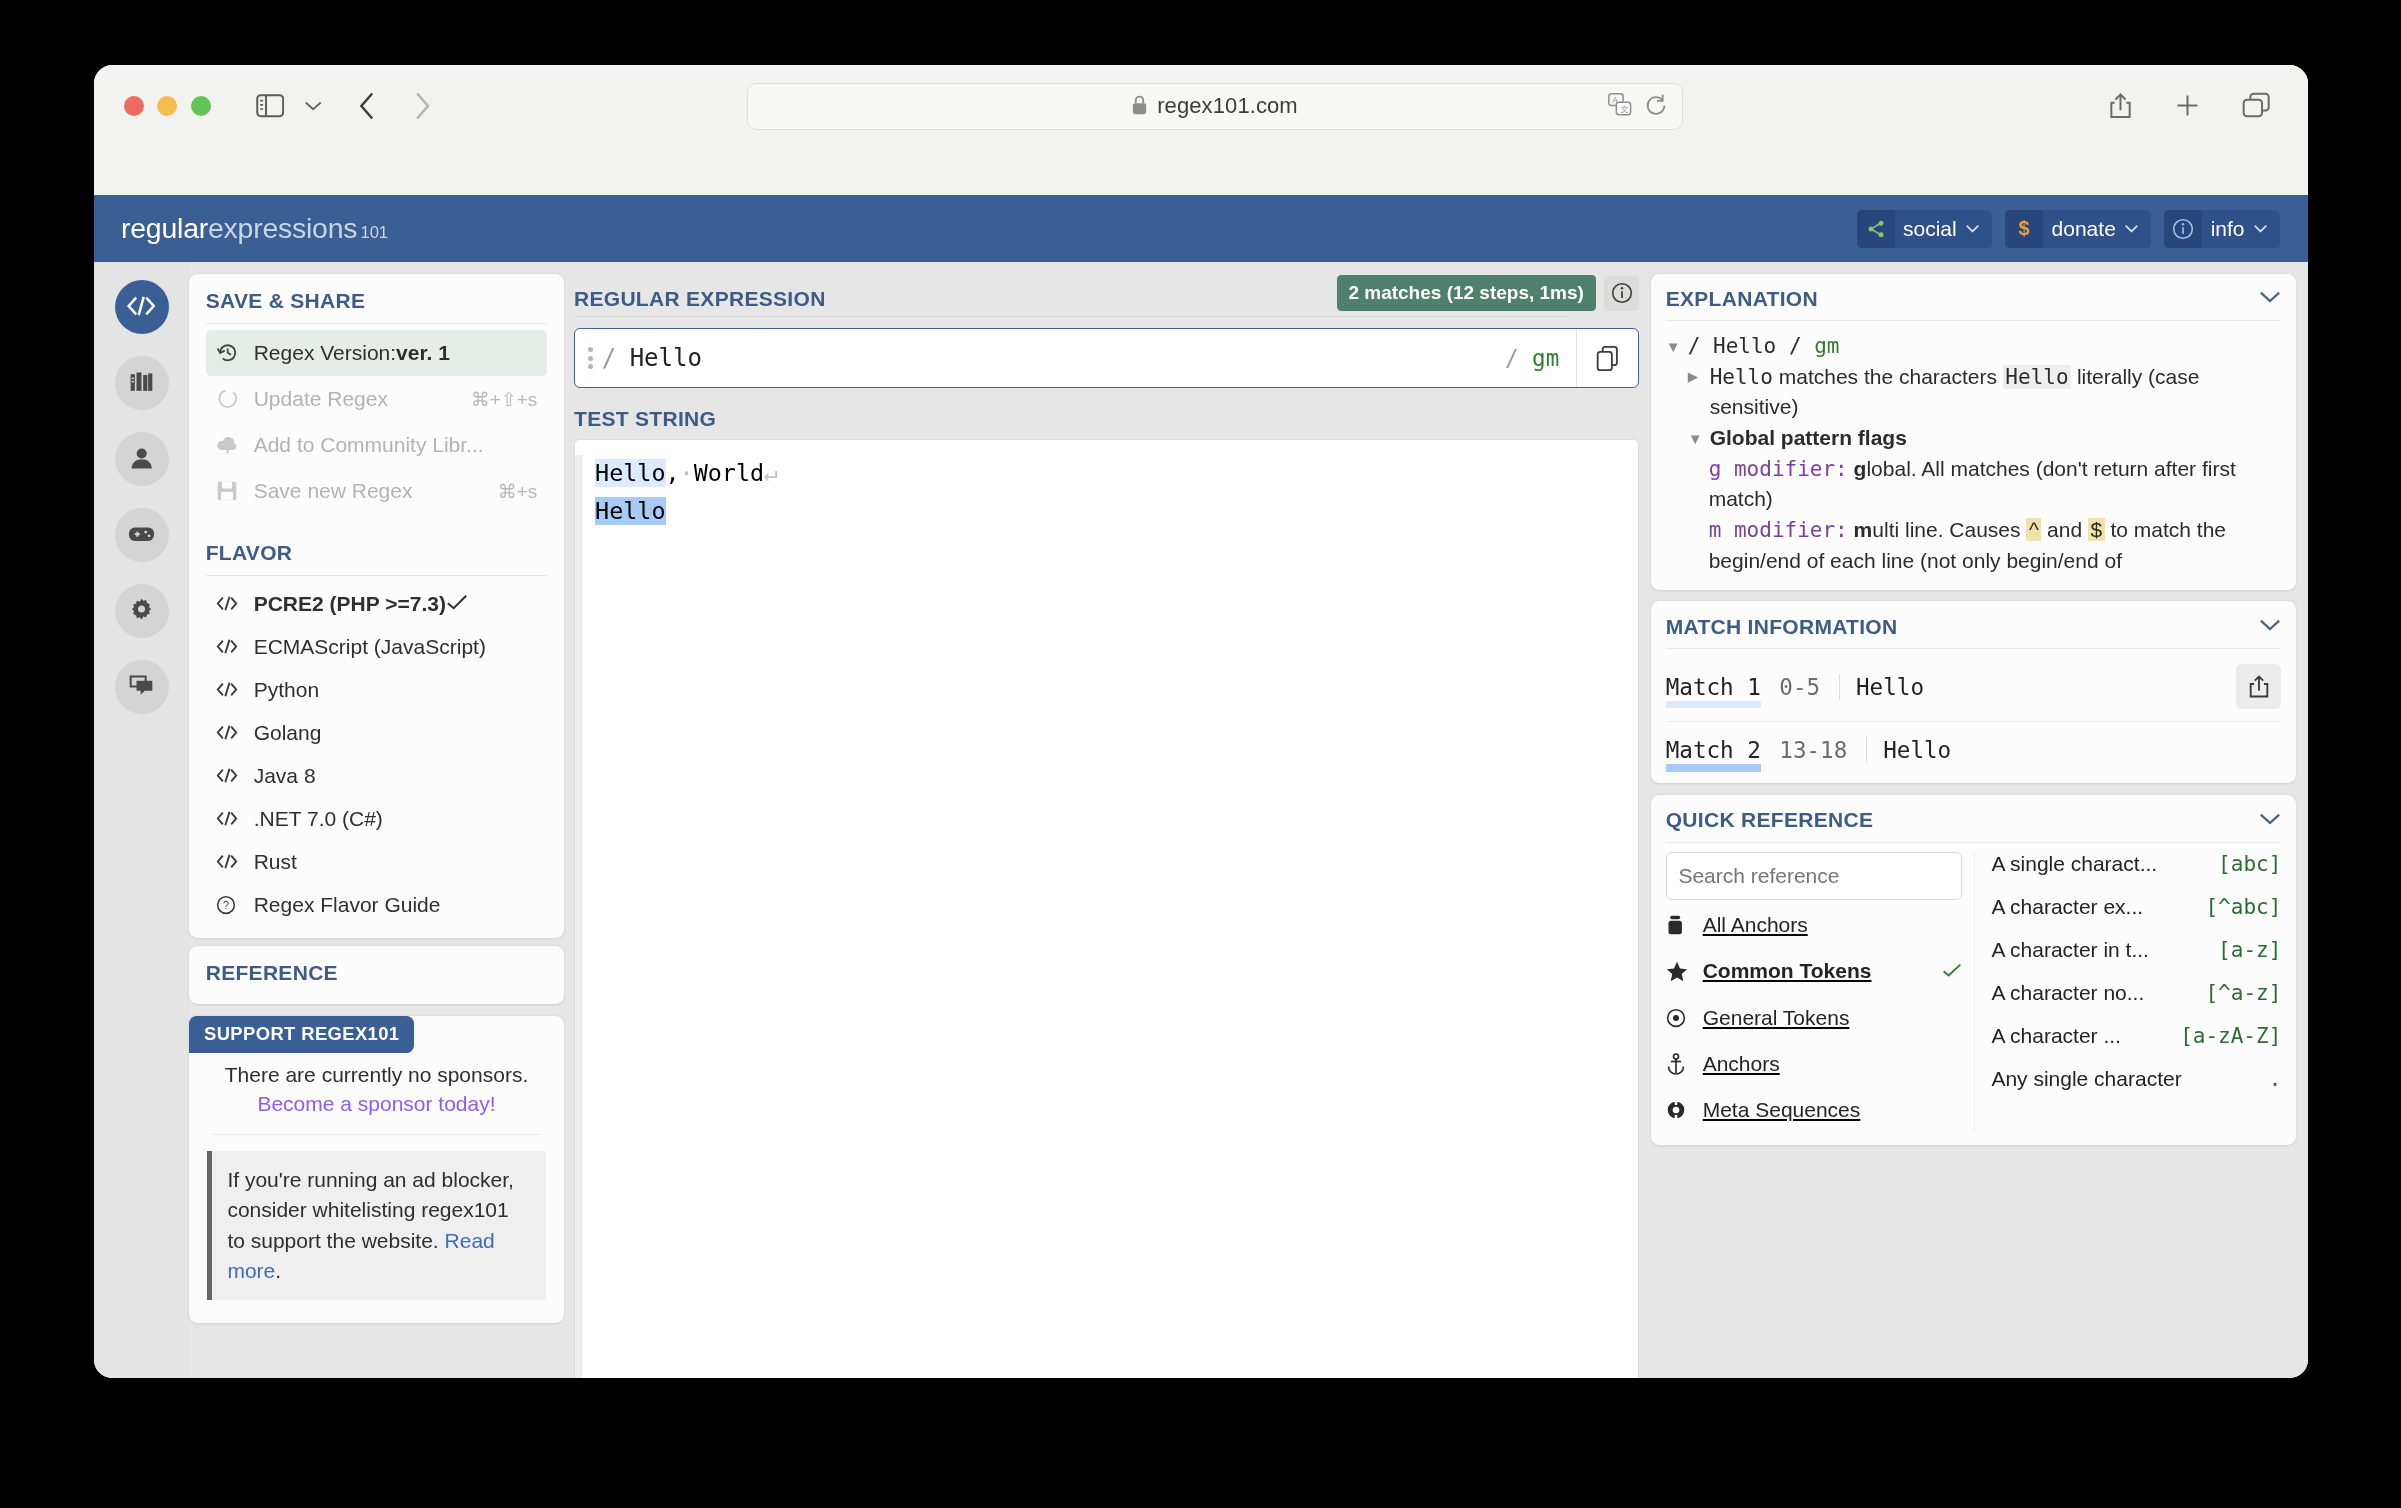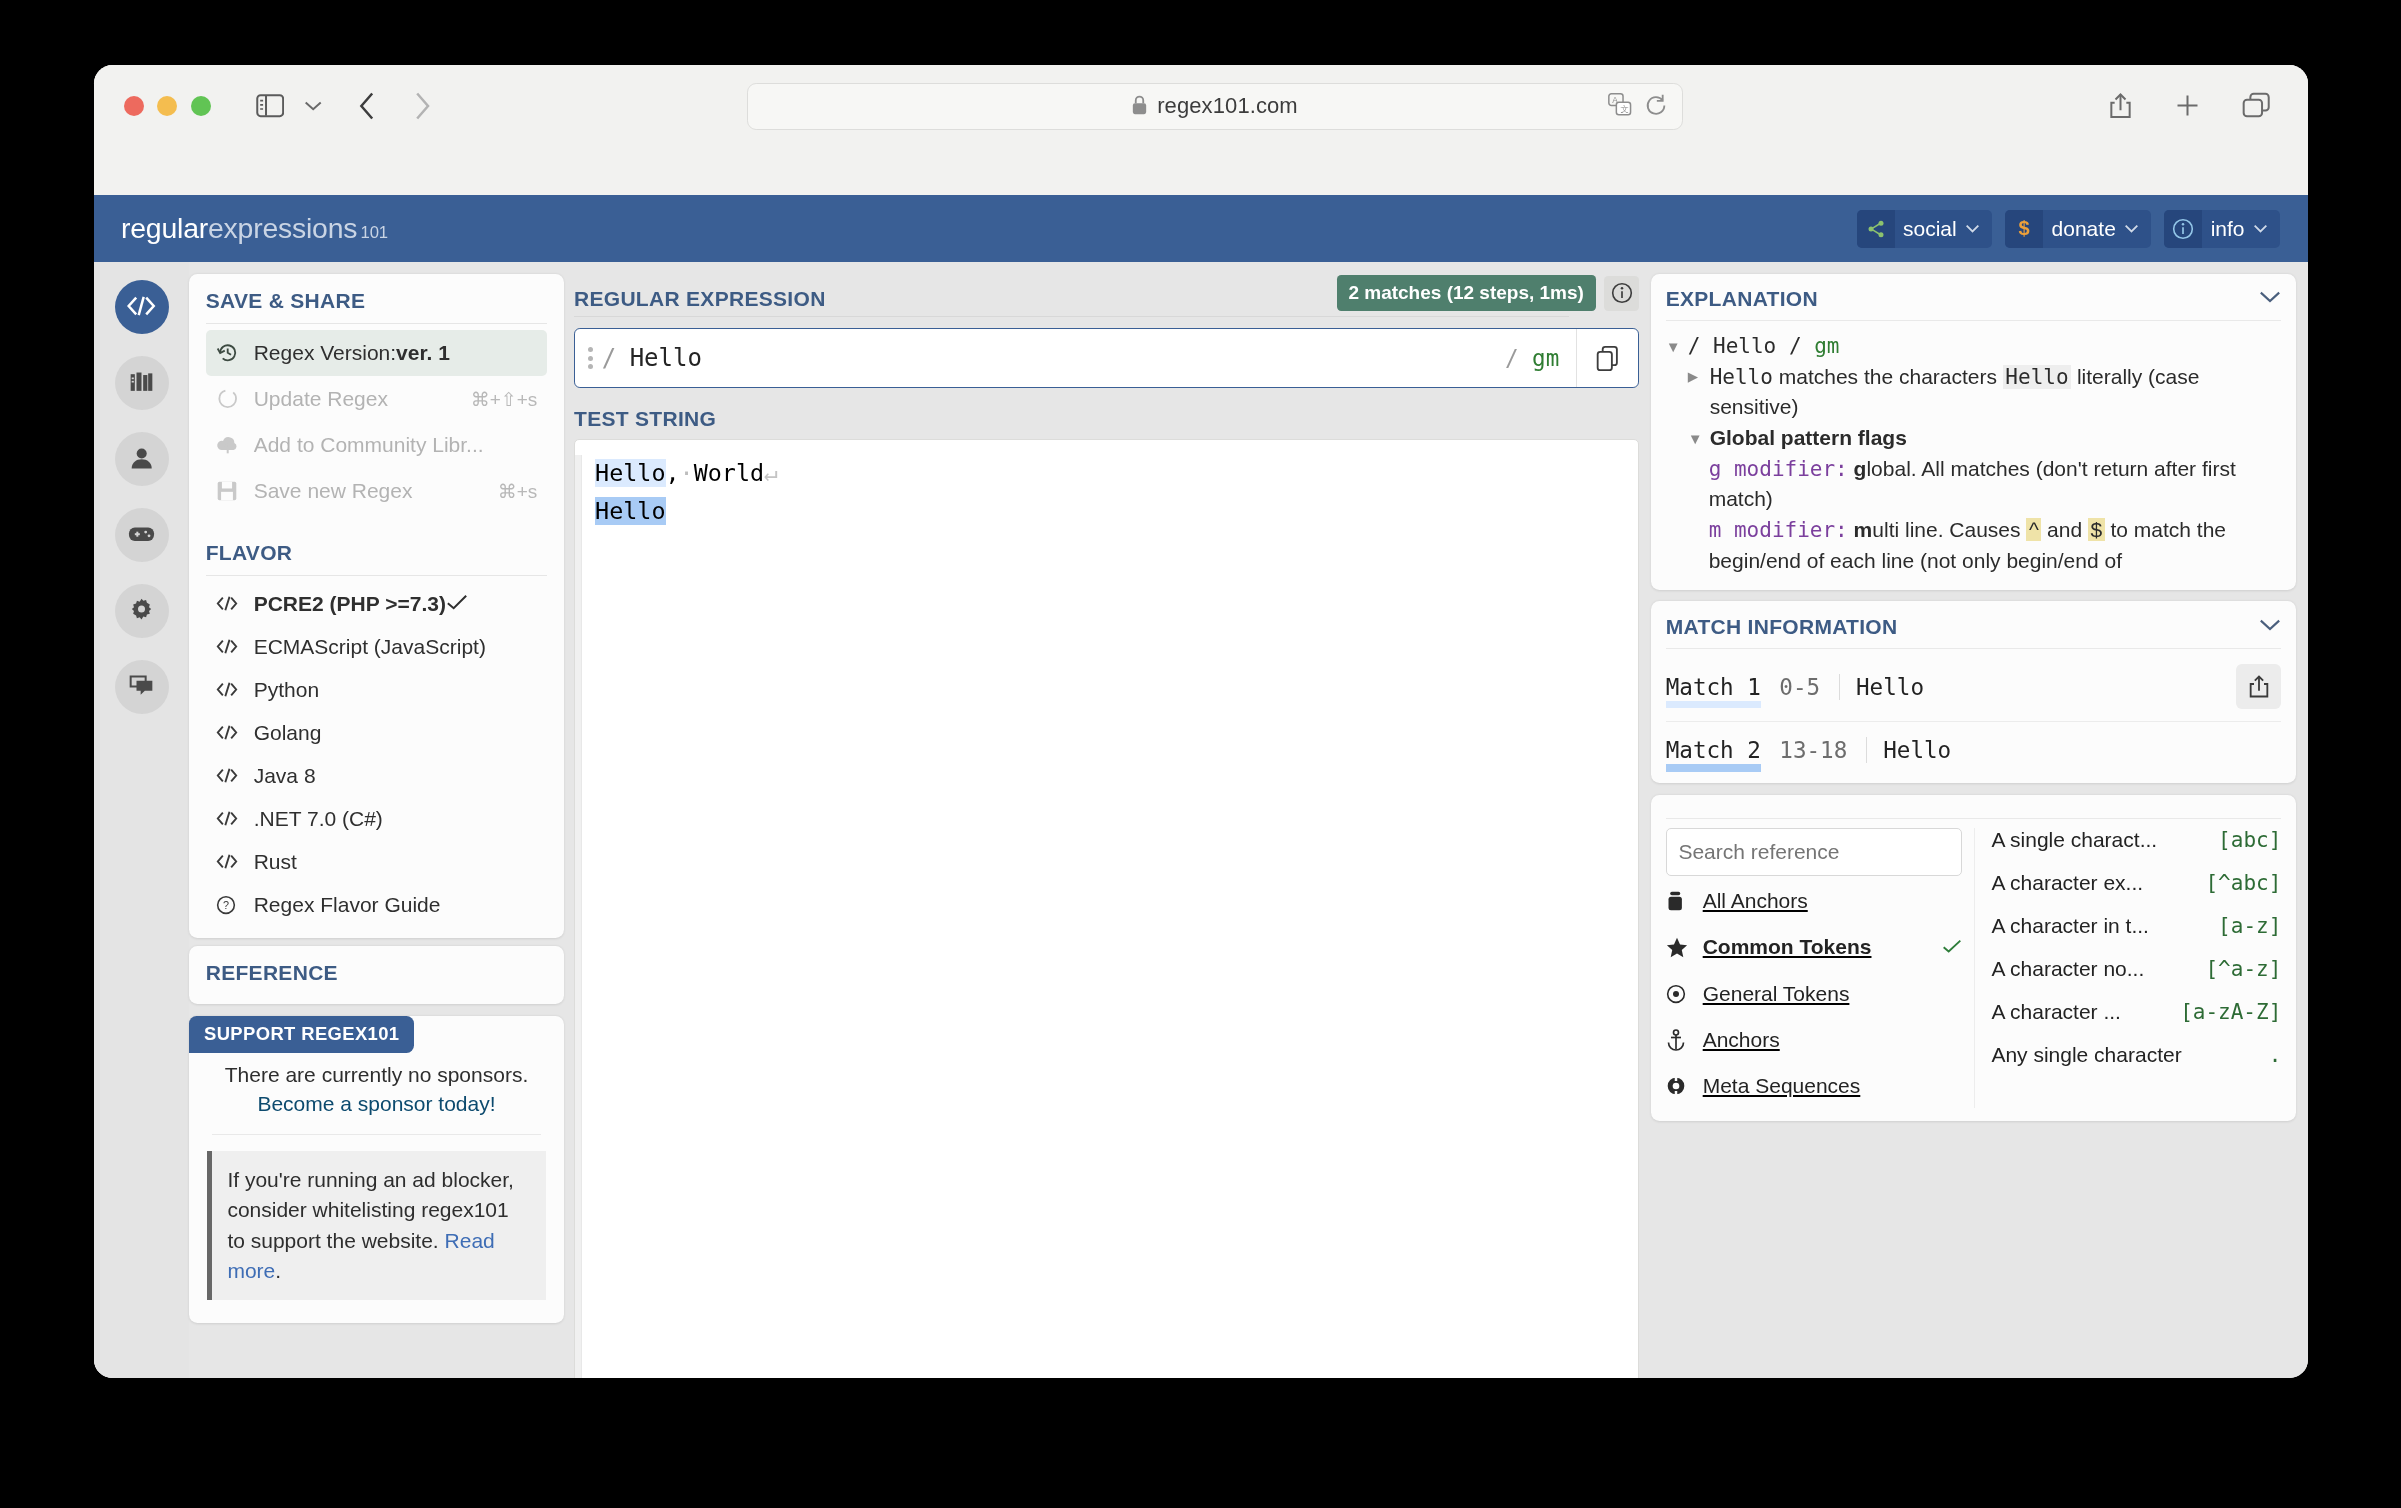--- a/index.html
+++ b/index.html
@@ -96,21 +96,21 @@
 
   
   .sponsor-wrap { margin-top:11.7px; position:relative; }
   .sponsor-tab {
     position:absolute; top:0; left:0; background:#3a5f95; color:#fff;
     font-size:18.4px; font-weight:bold; letter-spacing:0.4px;
     padding:7.5px 15px; border-radius:7.5px 7.5px 7.5px 0; z-index:2;
   }
   .sponsor-card { padding:47px 18.4px 23.4px 18.4px; text-align:center; }
   .sponsor-card .s1 { font-size:21px; color:#2e2e2e; }
-  .sponsor-card .s2 { font-size:21px; color:#0c4a6e; margin-top:5px; }
+  .sponsor-card .s2 { font-size:21px; color:#8b5cf6; margin-top:5px; }
   .sponsor-rule { height:0.8px; background:#e9e9e9; margin:18.4px 5px 16.7px 5px; }
   .adnote {
     display:flex; background:#efefef; border-left:5.9px solid #676767;
     padding:13.4px 15px; text-align:left; font-size:21px; color:#2e2e2e; line-height:1.45;
   }
   .adnote a { color:#3e6db5; text-decoration:none; }
 
   
   .centercol { flex:1; padding:11.7px 0 0 0; display:flex; flex-direction:column; }
   .re-head { display:flex; align-items:flex-end; height:37px; }
@@ -696,20 +696,26 @@
             <span>Match 2</span>
             <span class="bar" style="background:#a8cbf5"></span>
           </span>
           <span class="match-range">13-18</span>
           <span class="match-div"></span>
           <span class="match-val">Hello</span>
         </div>
       </div>
 
       <div class="panel">
+        <div class="panel-head">
+          <div class="panel-title">QUICK REFERENCE</div>
+          <span class="cv"><svg width="22" height="12.5" viewBox="0 0 26 15">
+                <polyline points="2,2 13,12 24,2" fill="none" stroke="currentColor" stroke-width="2.6"></polyline>
+              </svg></span>
+        </div>
         <div class="panel-rule"></div>
 
         <div class="qr-body">
           <div class="qr-left">
             <input class="qr-search" value="" placeholder="Search reference" style="">
             <div class="qr-item">
               <span class="mi">
                   <svg width="18.4" height="22" viewBox="0 0 22 26">
                     <rect x="5" y="2" width="12" height="4" rx="2" fill="currentColor"></rect>
                     <rect x="3" y="8" width="16" height="16" rx="3" fill="currentColor"></rect>

